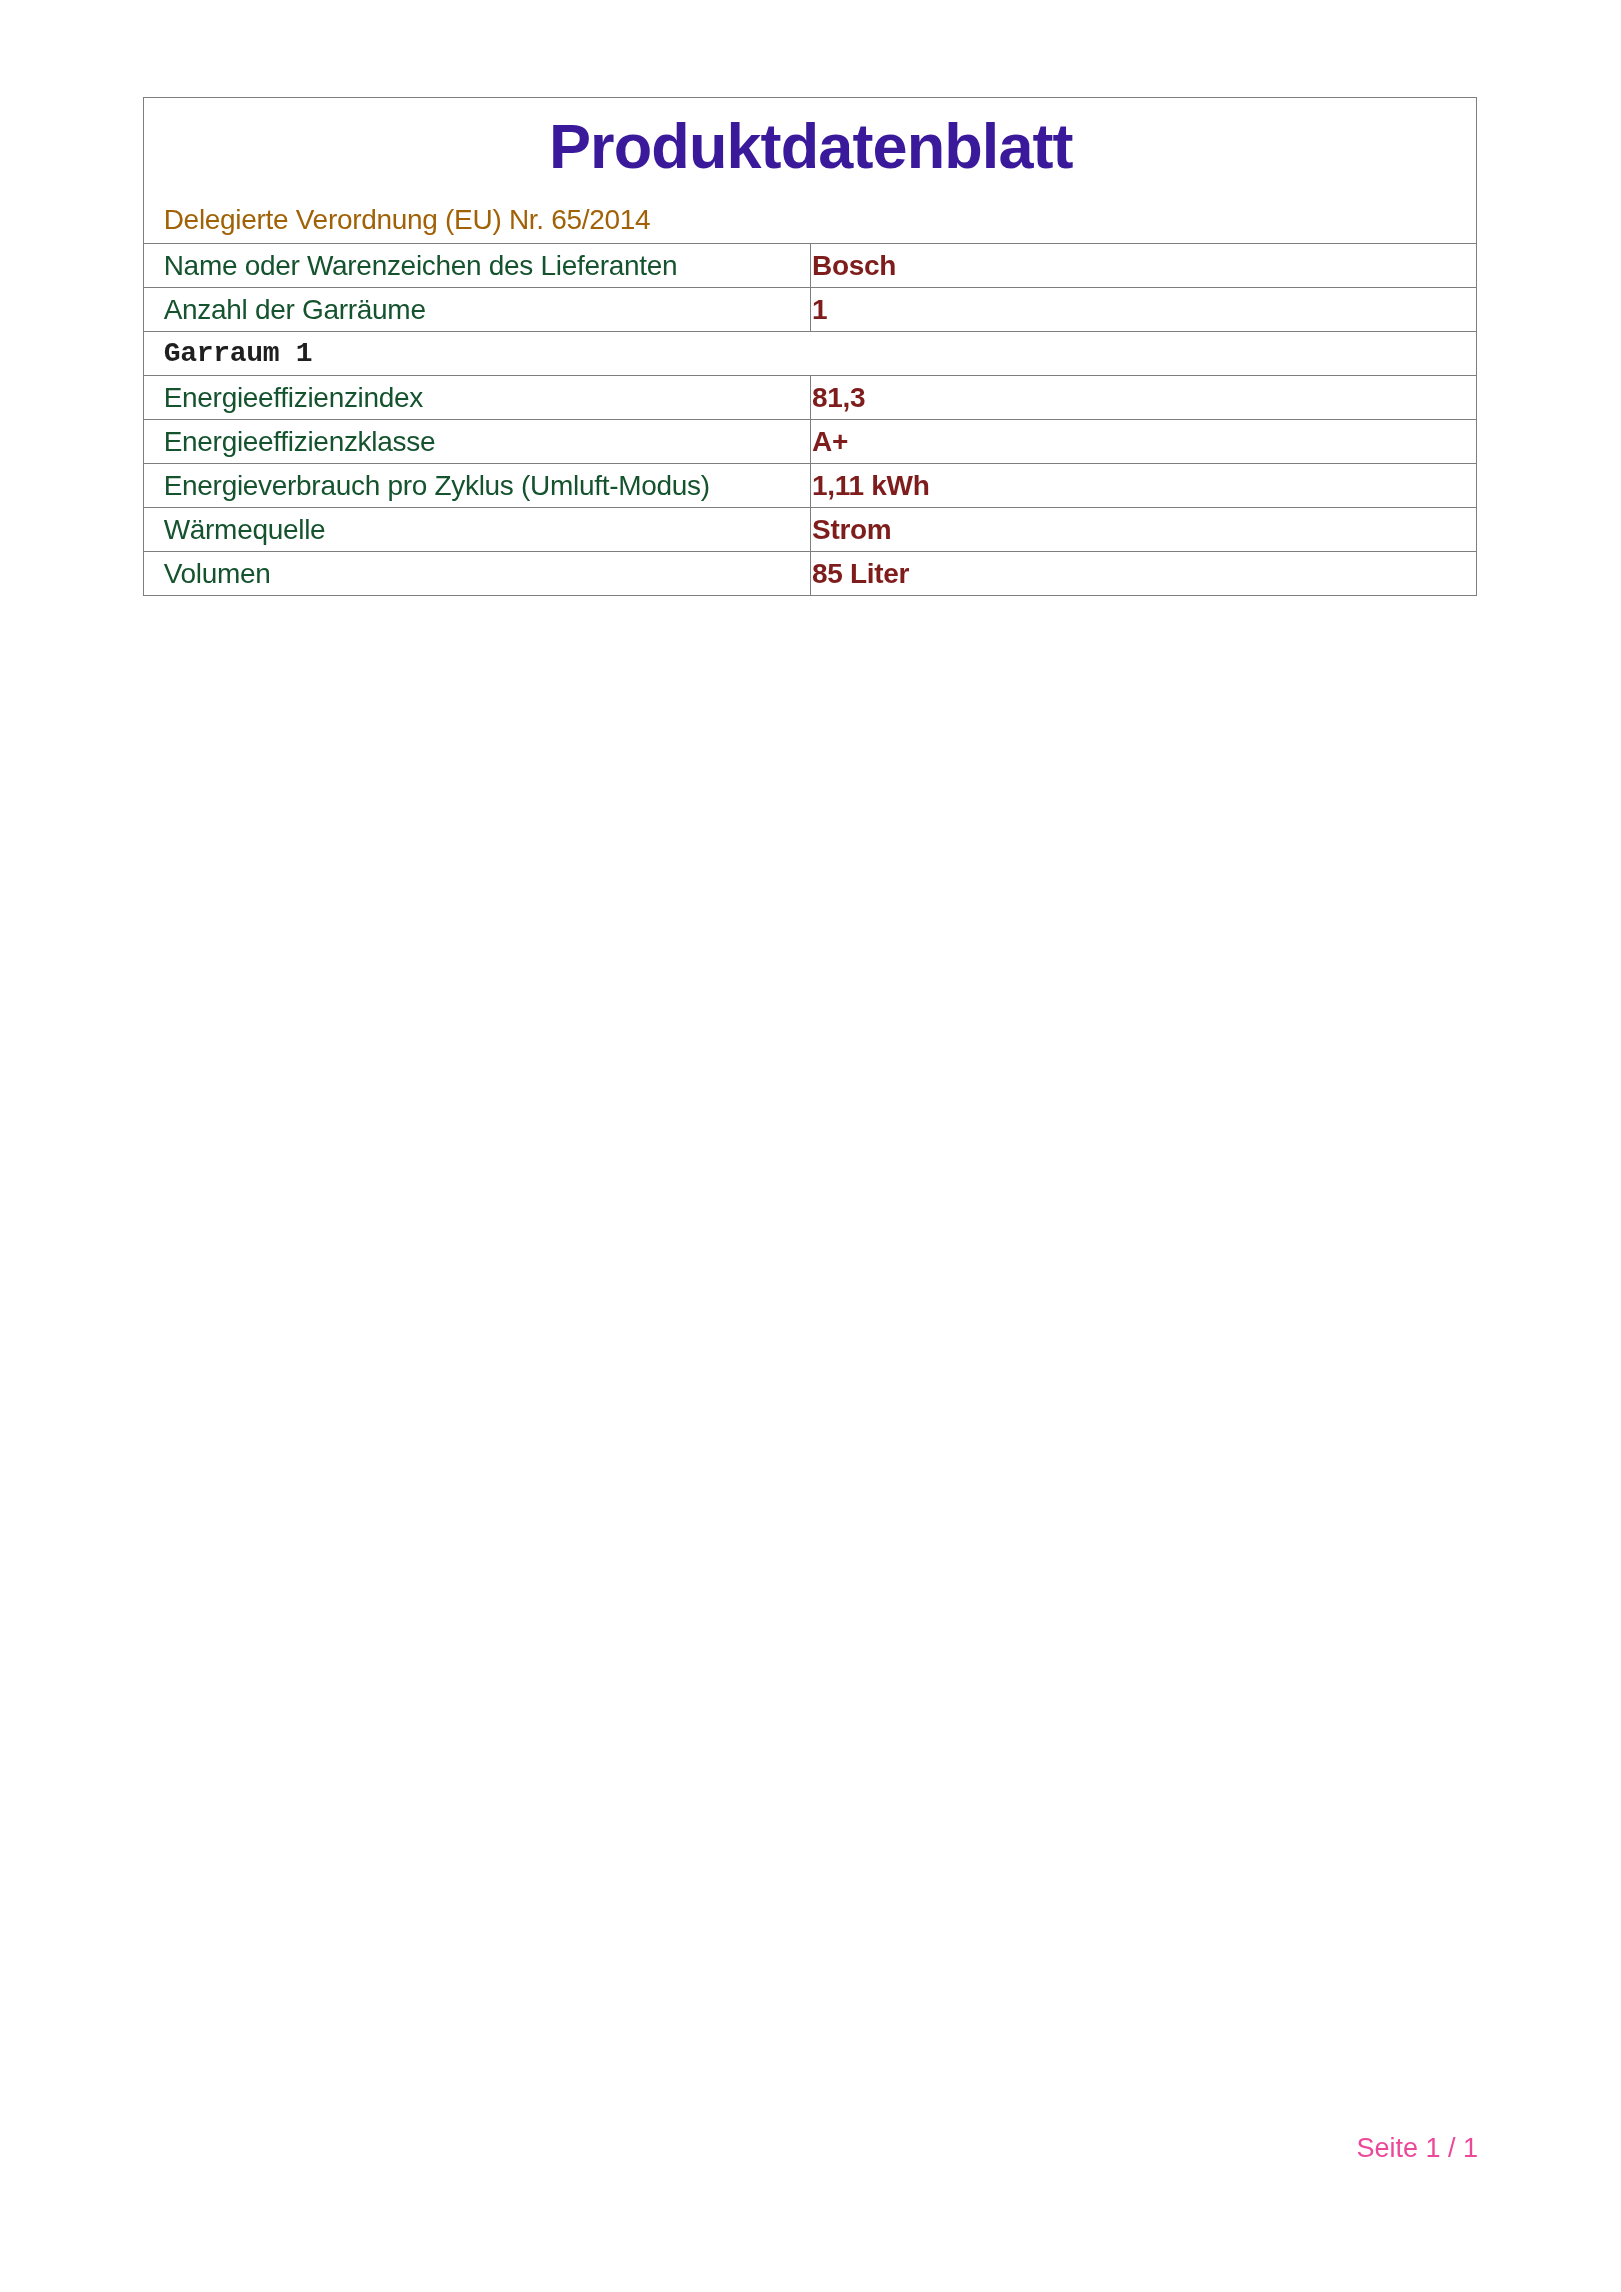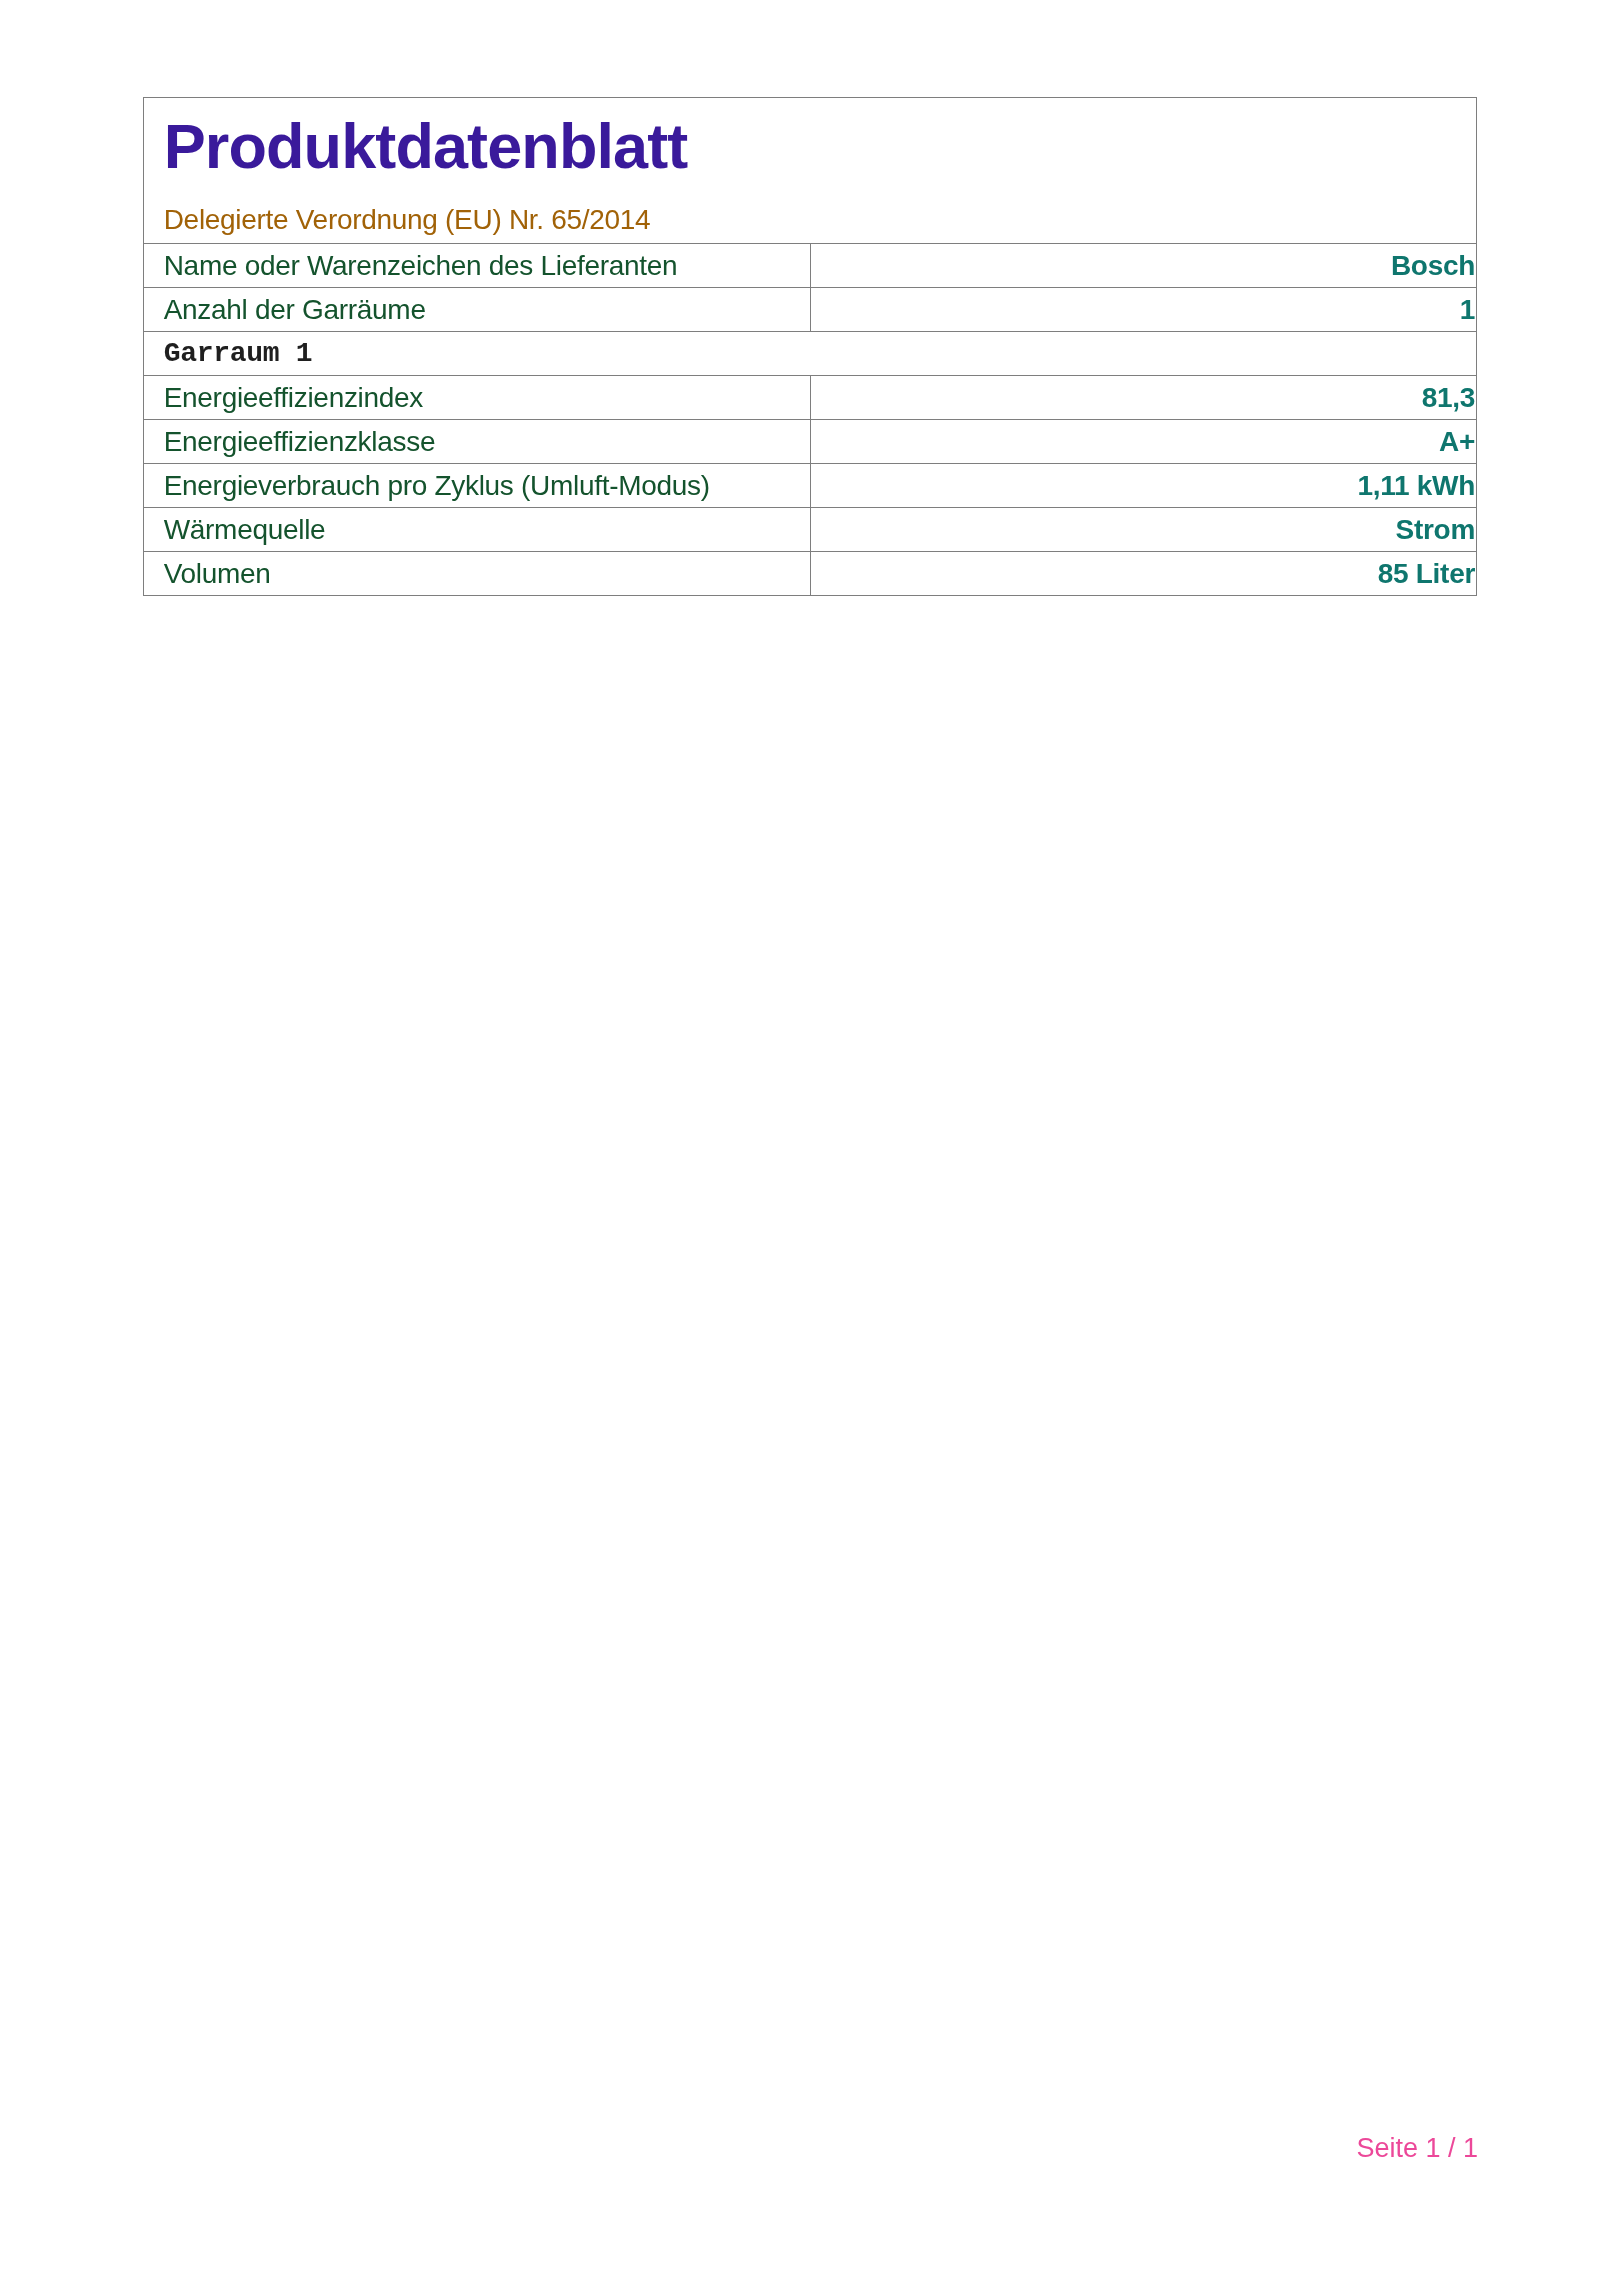--- a/index.html
+++ b/index.html
@@ -50,23 +50,23 @@
     letter-spacing: -0.3px;
     vertical-align: middle;
   }
   .label-cell {
     padding-left: 19.7px;
     white-space: nowrap;
     overflow: hidden;
     color: #14532d;
   }
   .value-cell {
-    text-align: right;
+    text-align: left;
     font-weight: bold;
-    color: #0f766e;
+    color: #7f1d1d;
   }
   .section-cell {
     padding-left: 19.7px;
     font-weight: bold;
     color: #1f1f1f;
     font-family: Liberation Mono, monospace;
   }
   .page-footer {
     position: absolute;
     top: 2133px;
@@ -79,21 +79,21 @@
 <body>
 
 <table class="sheet-table">
   <colgroup>
     <col style="width:667px">
     <col style="width:666px">
   </colgroup>
   <tbody>
     <tr>
       <td class="hdr-cell" colspan="2">
-        <h1 class="doc-title" style="color: rgb(58, 26, 155);">Produktdatenblatt</h1>
+        <h1 class="doc-title" style="color: rgb(58, 26, 155); text-align: center;">Produktdatenblatt</h1>
         <p class="doc-subtitle">Delegierte Verordnung (EU) Nr. 65/2014</p>
       </td>
     </tr>
   <tr>
         <td class="cell label-cell">Name oder Warenzeichen des Lieferanten</td>
         <td class="cell value-cell">Bosch</td>
       </tr>
       <tr>
         <td class="cell label-cell">Anzahl der Garräume</td>
         <td class="cell value-cell">1</td>

